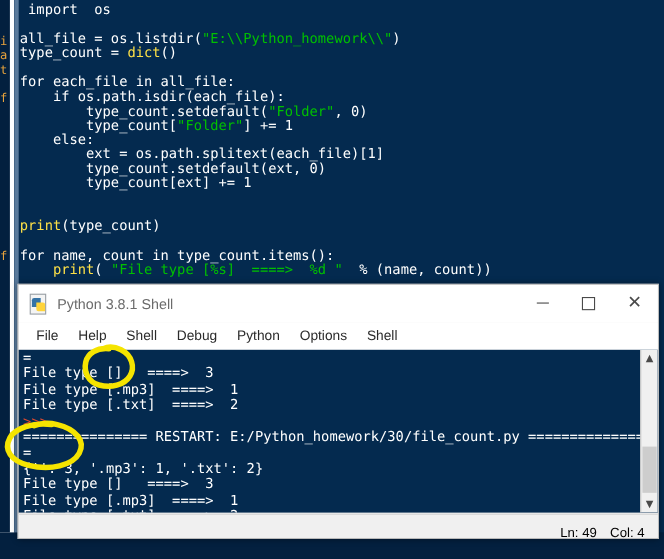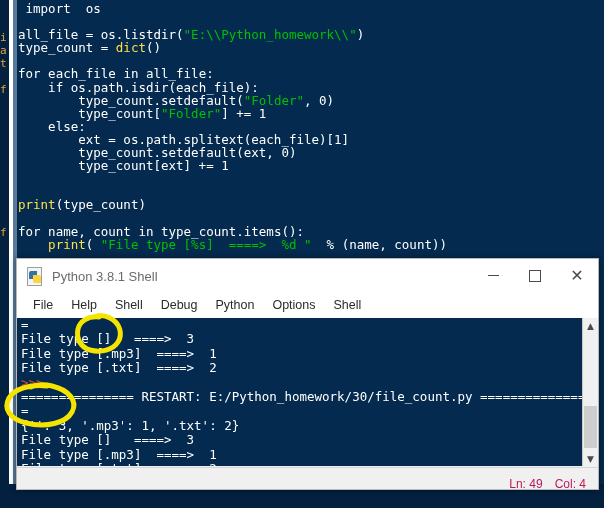--- a/index.html
+++ b/index.html
@@ -206,21 +206,21 @@
     background: #f0f0f0;
     border-top: 1px solid #d5d5d5;
     display: flex;
     align-items: center;
     justify-content: flex-end;
     box-sizing: border-box;
   }
   .status-seg {
     font-family: "Liberation Sans", sans-serif;
     font-size: 12px;
-    color: #be185d;
+    color: #000000;
     padding-right: 12px;
     margin-top: 11px;
   }
 
   
   #annotations {
     position: absolute;
     left: 0; top: 0;
     width: 604px; height: 508px;
     z-index: 5;

